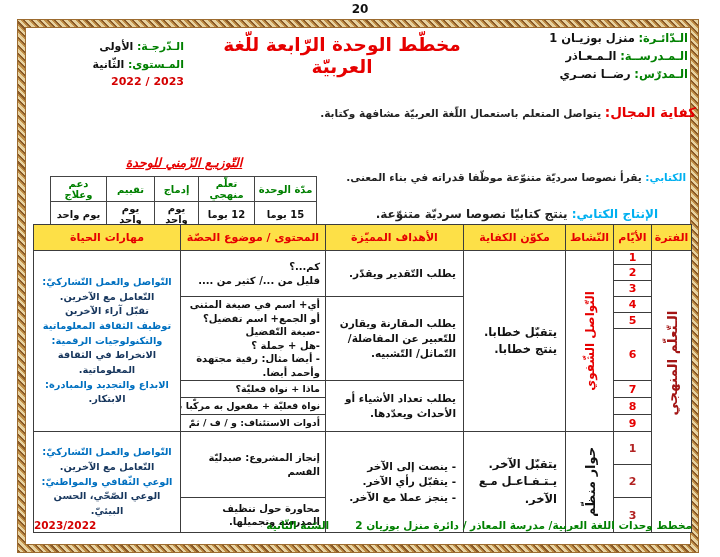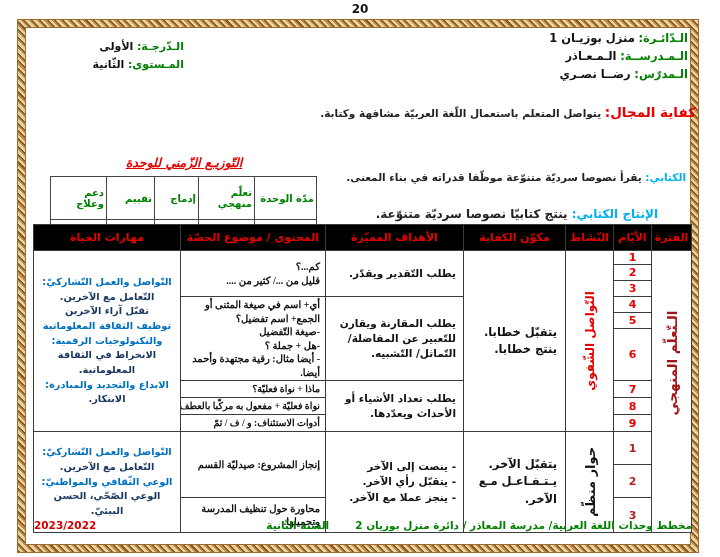--- a/index.html
+++ b/index.html
@@ -30,40 +30,40 @@
   .k-blue{font-weight:700;color:#00b0f0;}
   .indent1{padding-right:56px;}
   .read-line{position:absolute;right:34px;top:171px;font-size:10.5px;font-weight:600;color:#222;}
   .write-line{position:absolute;right:62px;top:207px;font-size:12px;font-weight:600;color:#222;}
   
   .mini-wrap{position:absolute;left:35px;top:152px;width:266px;text-align:center;margin-left:16px;}
   .mini-title{display:inline-block;font-size:12.5px;font-weight:700;font-style:italic;
     color:#e60000;text-decoration:underline;margin-bottom:6px;}
   table{border-collapse:collapse;}
   .mini{width:266px;table-layout:fixed;}
-  .mini td{border:1px solid #444;padding:10px 2px;height:16px;text-align:right;}
+  .mini td{border:1px solid #444;padding:1px 2px;height:16px;text-align:center;}
   .mini .mh{color:#008000;font-weight:700;font-size:10px;}
   .mini .mv{color:#111;font-weight:700;font-size:10px;}
   
   .main-wrap{position:absolute;left:33px;top:224px;}
   .main{width:658px;table-layout:fixed;background:#fff;}
   .main th,.main td{border:1px solid #3c3c3c;vertical-align:middle;}
-  .main th{background:#000000;color:#e60000;font-weight:700;font-size:11px;height:23px;padding:1px 2px;}
+  .main th{background:#fde047;color:#e60000;font-weight:700;font-size:11px;height:23px;padding:1px 2px;}
   .day{color:#e60000;font-weight:700;font-size:11px;text-align:center;padding:0;}
   .day2{color:#b22222;}
   .v{position:relative;padding:0;}
   .vtext{position:absolute;left:50%;top:50%;transform:translate(-50%,-50%) rotate(-90deg);
     white-space:nowrap;font-weight:700;}
   .period-v{color:#a31515;font-size:13.5px;}
   .period-cell .vtext{top:40%;}
   .act-v{color:#e60000;font-size:12px;}
   .act2-v{color:#111;font-size:13px;}
   .comp{font-size:11.5px;font-weight:700;color:#111;text-align:right;padding:2px 8px;line-height:1.5;}
   .obj{font-size:10.5px;font-weight:700;color:#111;text-align:right;padding:2px 7px;line-height:1.45;}
-  .cont{font-size:10px;font-weight:700;color:#111;text-align:right;padding:1px 5px;line-height:1.35;font-family:Liberation Serif, serif;}
+  .cont{font-size:10px;font-weight:700;color:#111;text-align:right;padding:1px 5px;line-height:1.35;}
   .cont-sm{font-size:9.5px;white-space:nowrap;overflow:hidden;}
   .life{font-size:9.8px;font-weight:700;text-align:center;padding:2px 3px;line-height:1.5;color:#17365d;}
   .life .h{color:#0070c0;}
   
   .footer{position:absolute;left:28px;top:519px;width:664px;display:flex;align-items:center;
     font-size:10.5px;font-weight:700;}
   .foot-main{color:#008000;}
   .foot-year-label{color:#008000;margin-right:26px;}
   .foot-year{color:#d40000;margin-right:auto;margin-left:6px;}
 </style>
@@ -83,31 +83,33 @@
     <span class="lbl-green">الـمـدرســة:</span>
     <span class="val-black">الـمـعـاذر</span>
   </div>
   <div>
     <span class="lbl-green">الـمدرّس:</span>
     <span class="val-black">رضــا نصـري</span>
   </div>
 </div>
 
 <div class="hdr-center">
+  <div class="hdr-title">مخطّط الوحدة الرّابعة للّغة العربيّة</div>
 </div>
 
 <div class="hdr-left">
   <div>
     <span class="lbl-green">الـدّرجـة:</span>
     <span class="val-black">الأولى</span>
   </div>
   <div>
     <span class="lbl-green">المـستوى:</span>
     <span class="val-black">الثّانية</span>
   </div>
+  <div class="year-red">2023  /  2022</div>
 </div>
 
 <div class="kifaya">
   <div class="k-line">
     <span class="k-big">كفاية المجال:</span>
     <span>يتواصل المتعلم باستعمال اللّغة العربيّة مشافهة وكتابة.</span>
   </div>
 </div>
 
 <div class="read-line">

